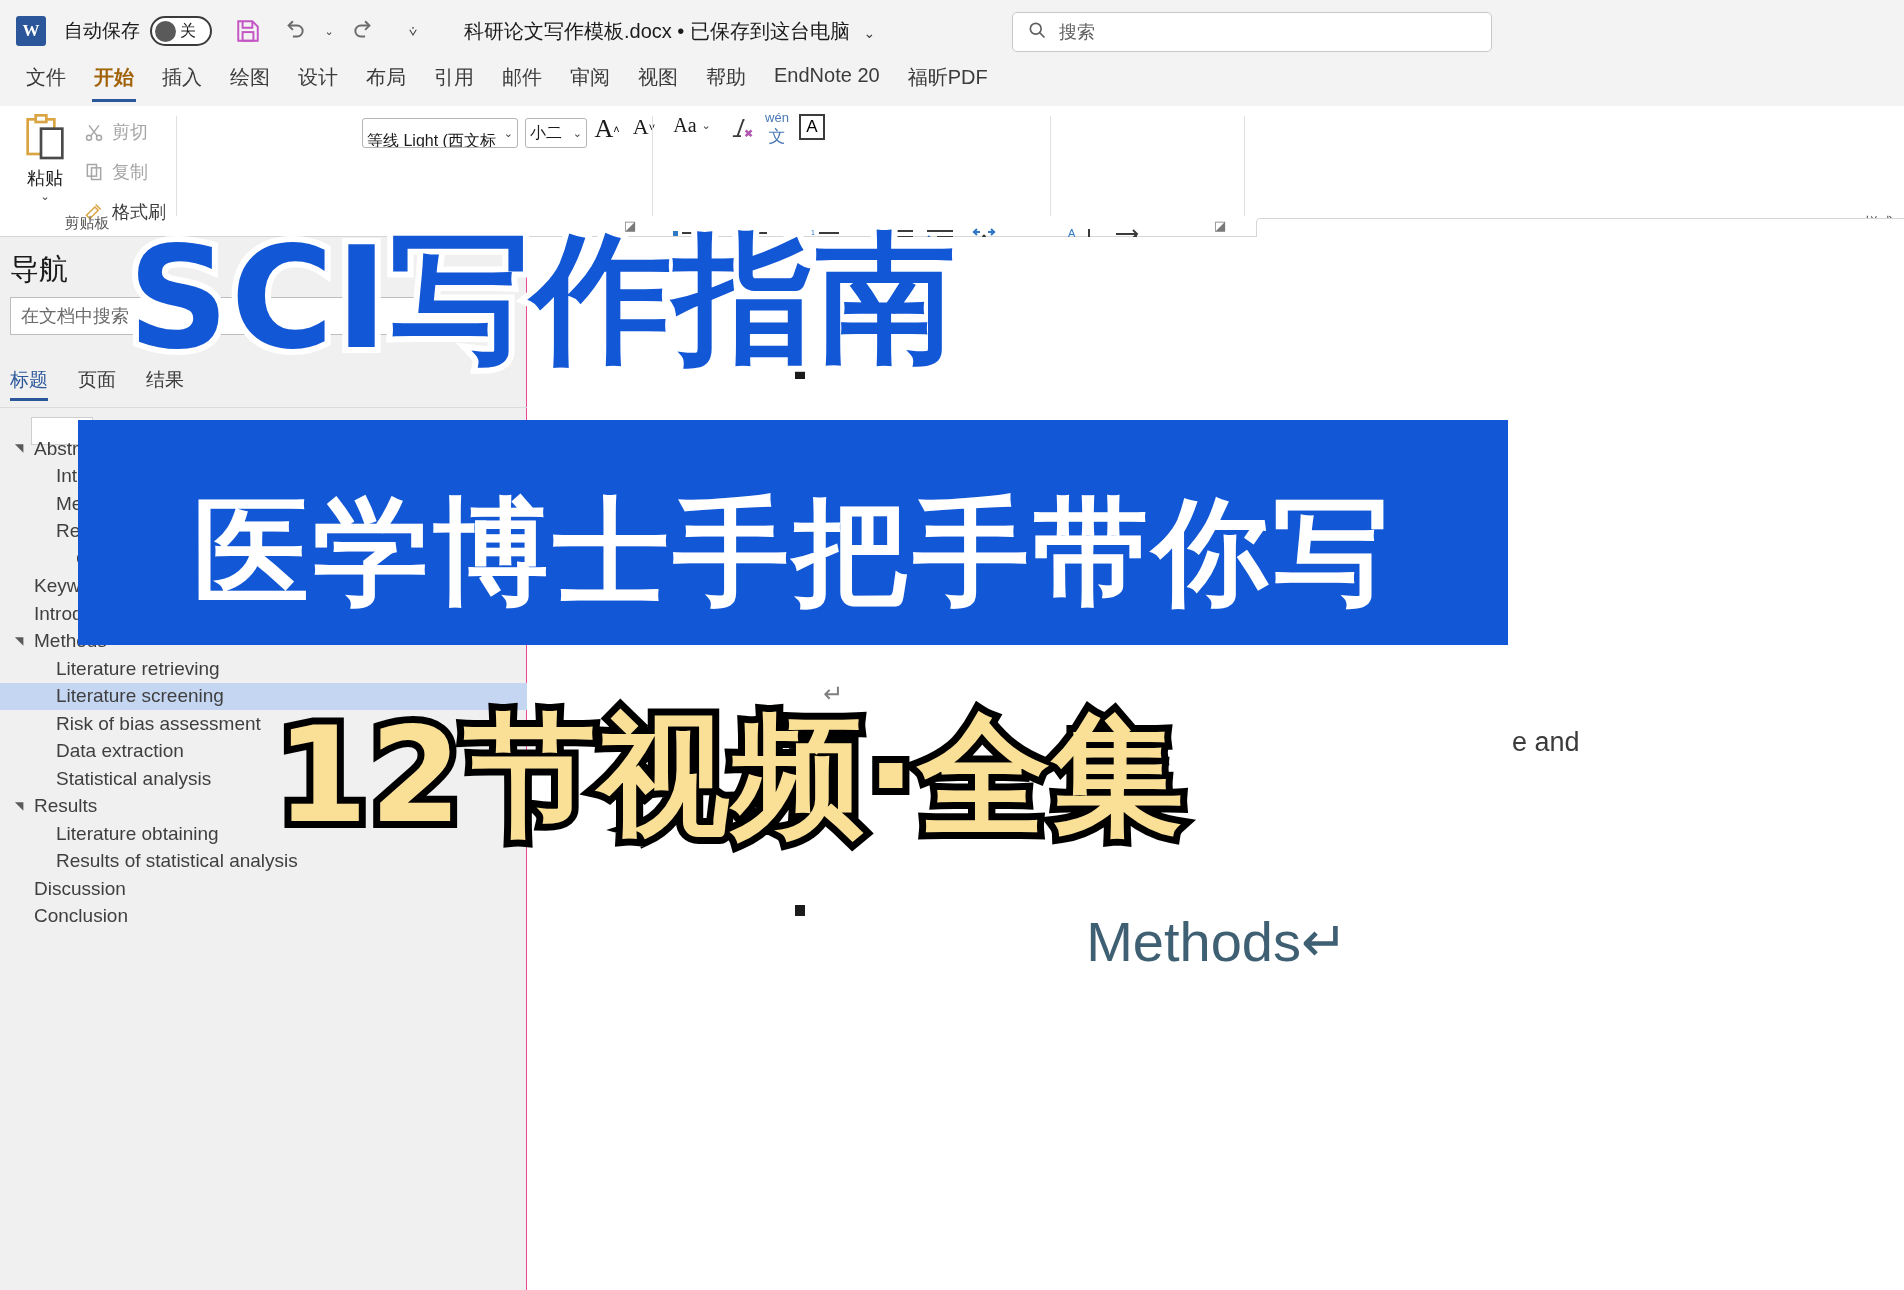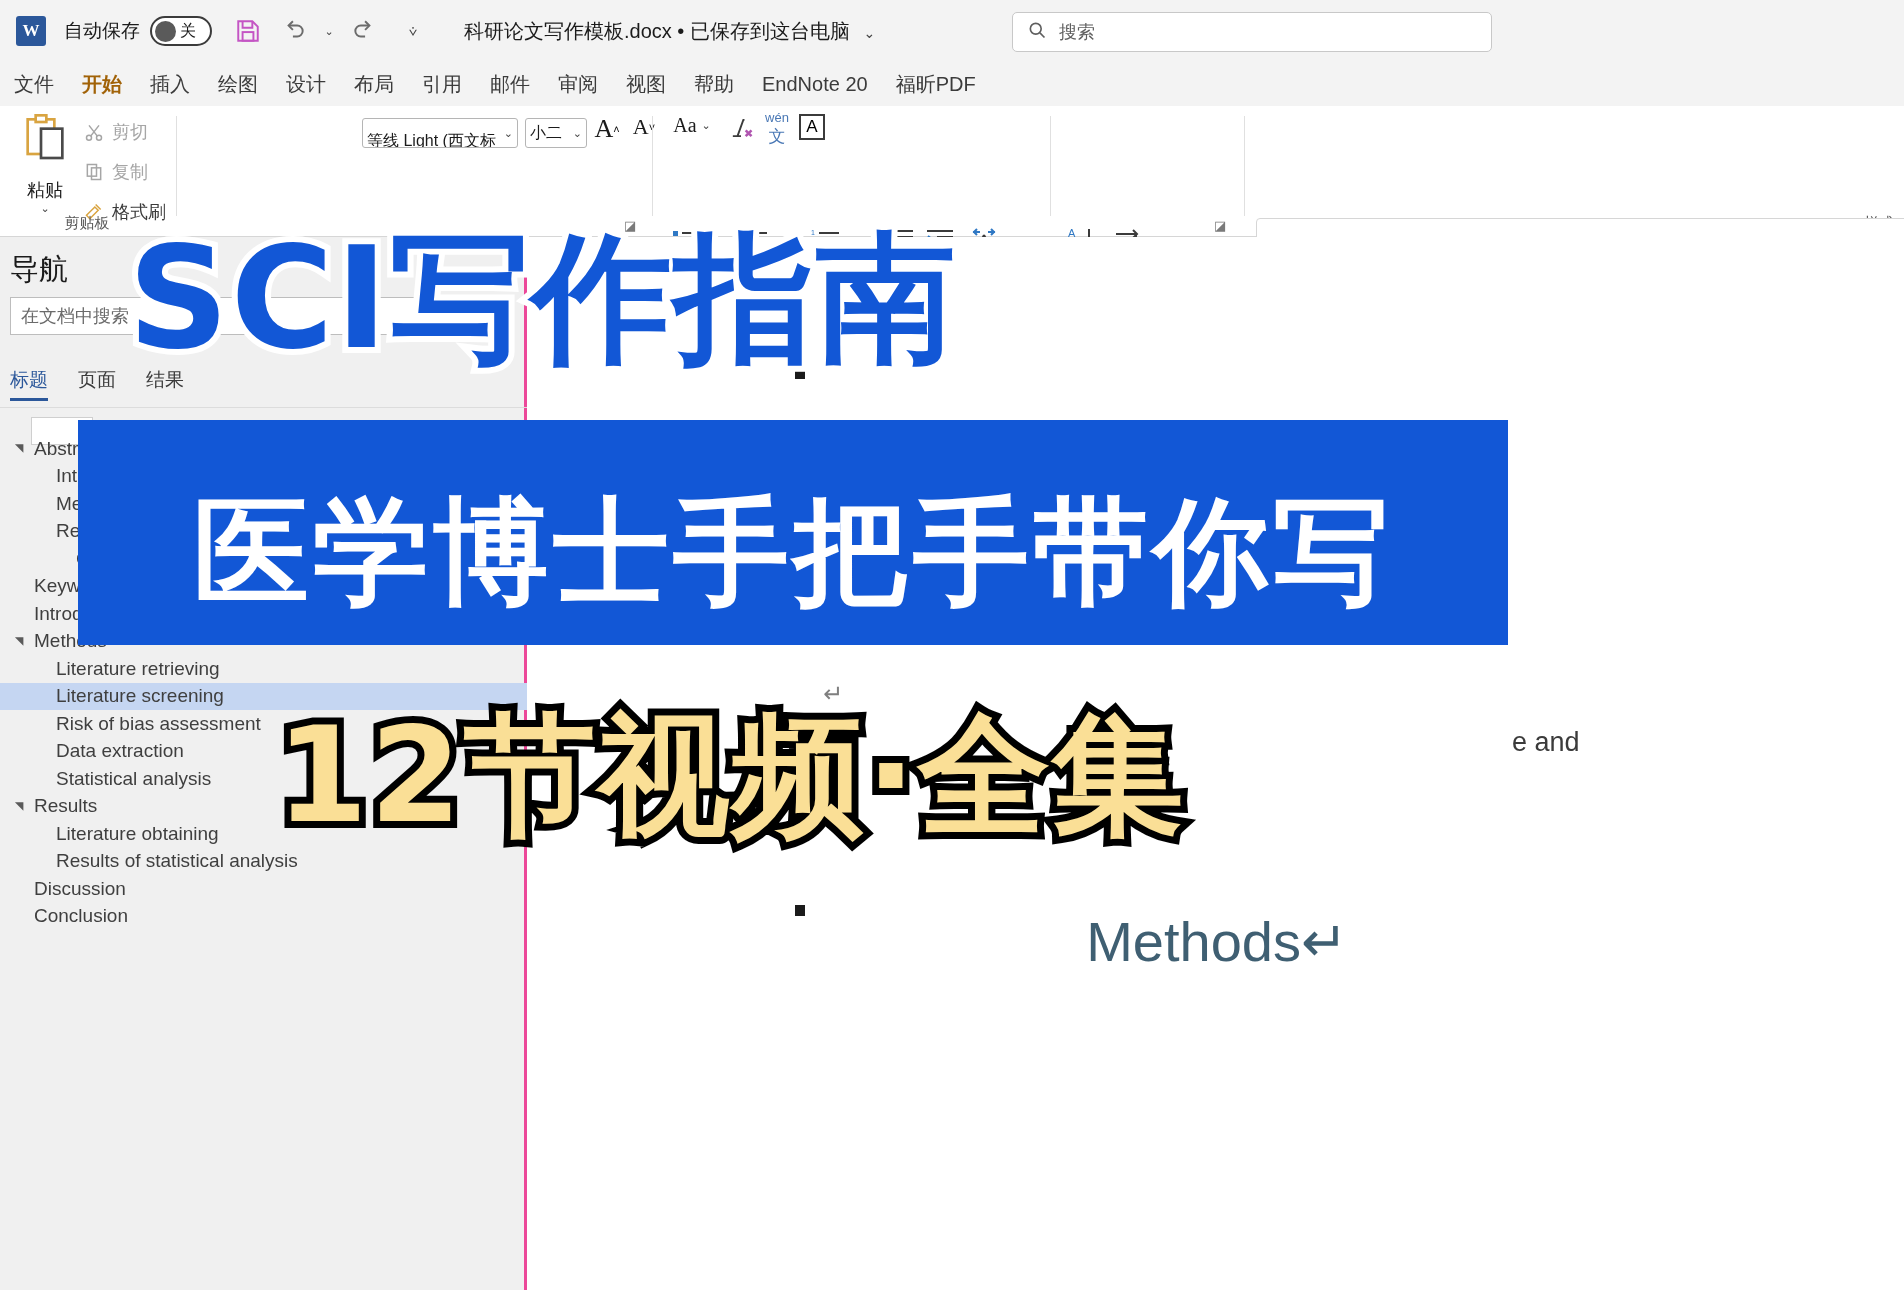--- a/index.html
+++ b/index.html
@@ -45,21 +45,21 @@
     position: absolute; left: 1012px; top: 12px; width: 480px; height: 40px;
     background: #fff; border: 1px solid #c8c8c8; border-radius: 5px;
     display: flex; align-items: center; padding-left: 14px;
   }
   .searchbox .sicon { margin-right: 12px; }
   .searchbox .sph { font-size: 18px; color: #5f5f5f; }
 
   
   .ribbon-tabs {
     position: absolute; left: 0; top: 62px; width: 1904px; height: 44px;
-    background: #f3f3f3; display: flex; align-items: center; 
+    background: #f3f3f3; display: flex; align-items: flex-start; padding-left: 12px;
   }
   .rtab {
     font-size: 20px; color: #3b3b3b; padding: 2px 14px; position: relative;
     white-space: nowrap;
   }
   .rtab.active { color: #a16207; font-weight: bold; }
   .rtab.active::after {
     content: ""; position: absolute; left: 12px; right: 12px; bottom: -9px;
     height: 3px; background: #2b579a;
   }
@@ -74,21 +74,21 @@
     position: absolute; bottom: 4px; width: 100%; text-align: center;
     font-size: 15px; color: #5a5a5a;
   }
   .grp-sep { position: absolute; top: 10px; width: 1px; height: 100px; background: #e0e0e0; }
 
   
   .paste-btn {
     position: absolute; left: 14px; top: 8px; width: 62px; height: 108px;
     display: flex; flex-direction: column; align-items: center;
   }
-  .paste-label { font-size: 18px; color: #1b1b1b; margin-top: 16px; }
+  .paste-label { font-size: 18px; color: #1b1b1b; margin-top: 4px; }
   .cb-item { position: absolute; display: flex; align-items: center; gap: 8px; }
   .cb-item .cbt { font-size: 18px; color: #a6a6a6; }
 
   
   .fontname {
     position: absolute; left: 184px; top: 118px; width: 156px; height: 30px;
     border: 1px solid #b5b5b5; border-radius: 3px; background: #fff;
     display: flex; align-items: center; padding: 0 4px; overflow: hidden;
   }
   .fontname .fnt { font-size: 16px; color: #1b1b1b; white-space: nowrap; margin-top: 16px; }
@@ -132,21 +132,21 @@
   .styles-grp-label {
     position: absolute; right: 10px; bottom: 4px; font-size: 15px; color: #5a5a5a;
   }
   .dlg-launcher {
     position: absolute; font-size: 13px; color: #7a7a7a;
   }
 
   
   .navpane {
     position: absolute; left: 0; top: 237px; width: 527px; height: 1053px;
-    background: #f0f0f0; border-right: 3px solid #ec4899;
+    background: #f0f0f0; border-right: 1px solid #ec4899;
   }
   .nav-title { position: absolute; left: 10px; top: 13px; font-size: 29px; color: #1b1b1b; }
   .nav-chev { position: absolute; left: 455px; top: 28px; font-size: 17px; color: #3b3b3b; }
   .nav-close { position: absolute; left: 498px; top: 26px; font-size: 18px; color: #3b3b3b; }
   .nav-search {
     position: absolute; left: 10px; top: 60px; width: 440px; height: 38px;
     background: #fff; border: 1px solid #bdbdbd;
     display: flex; align-items: center; padding-left: 10px;
   }
   .nav-search .ph { font-size: 18px; color: #6a6a6a; }

